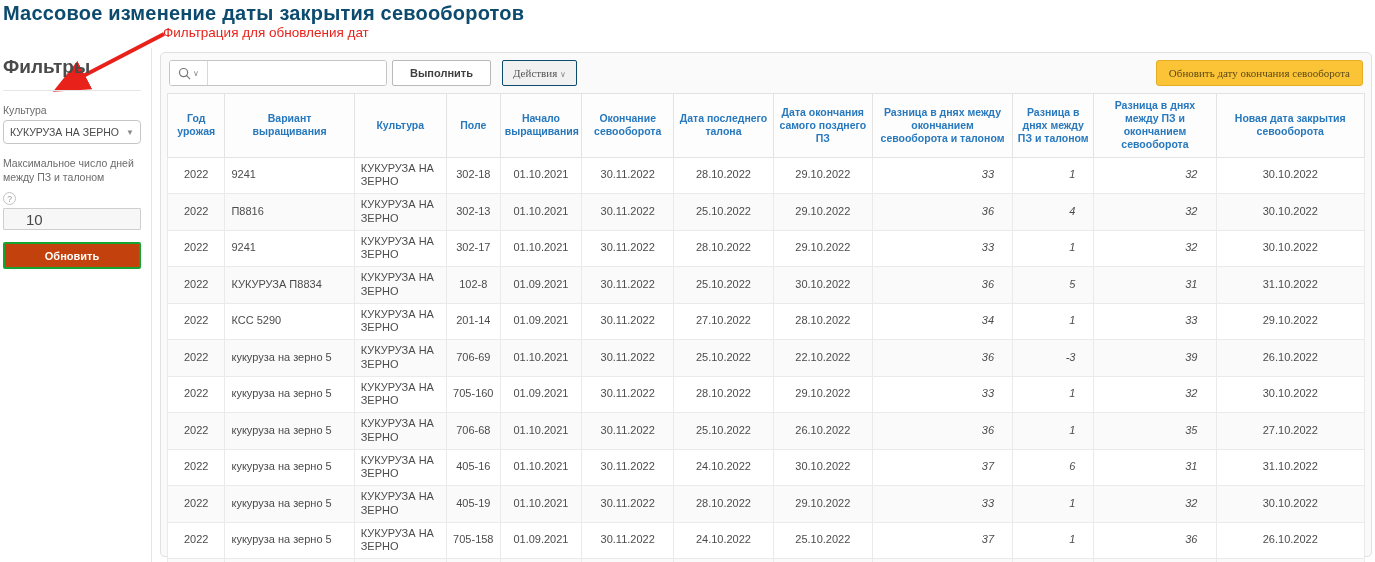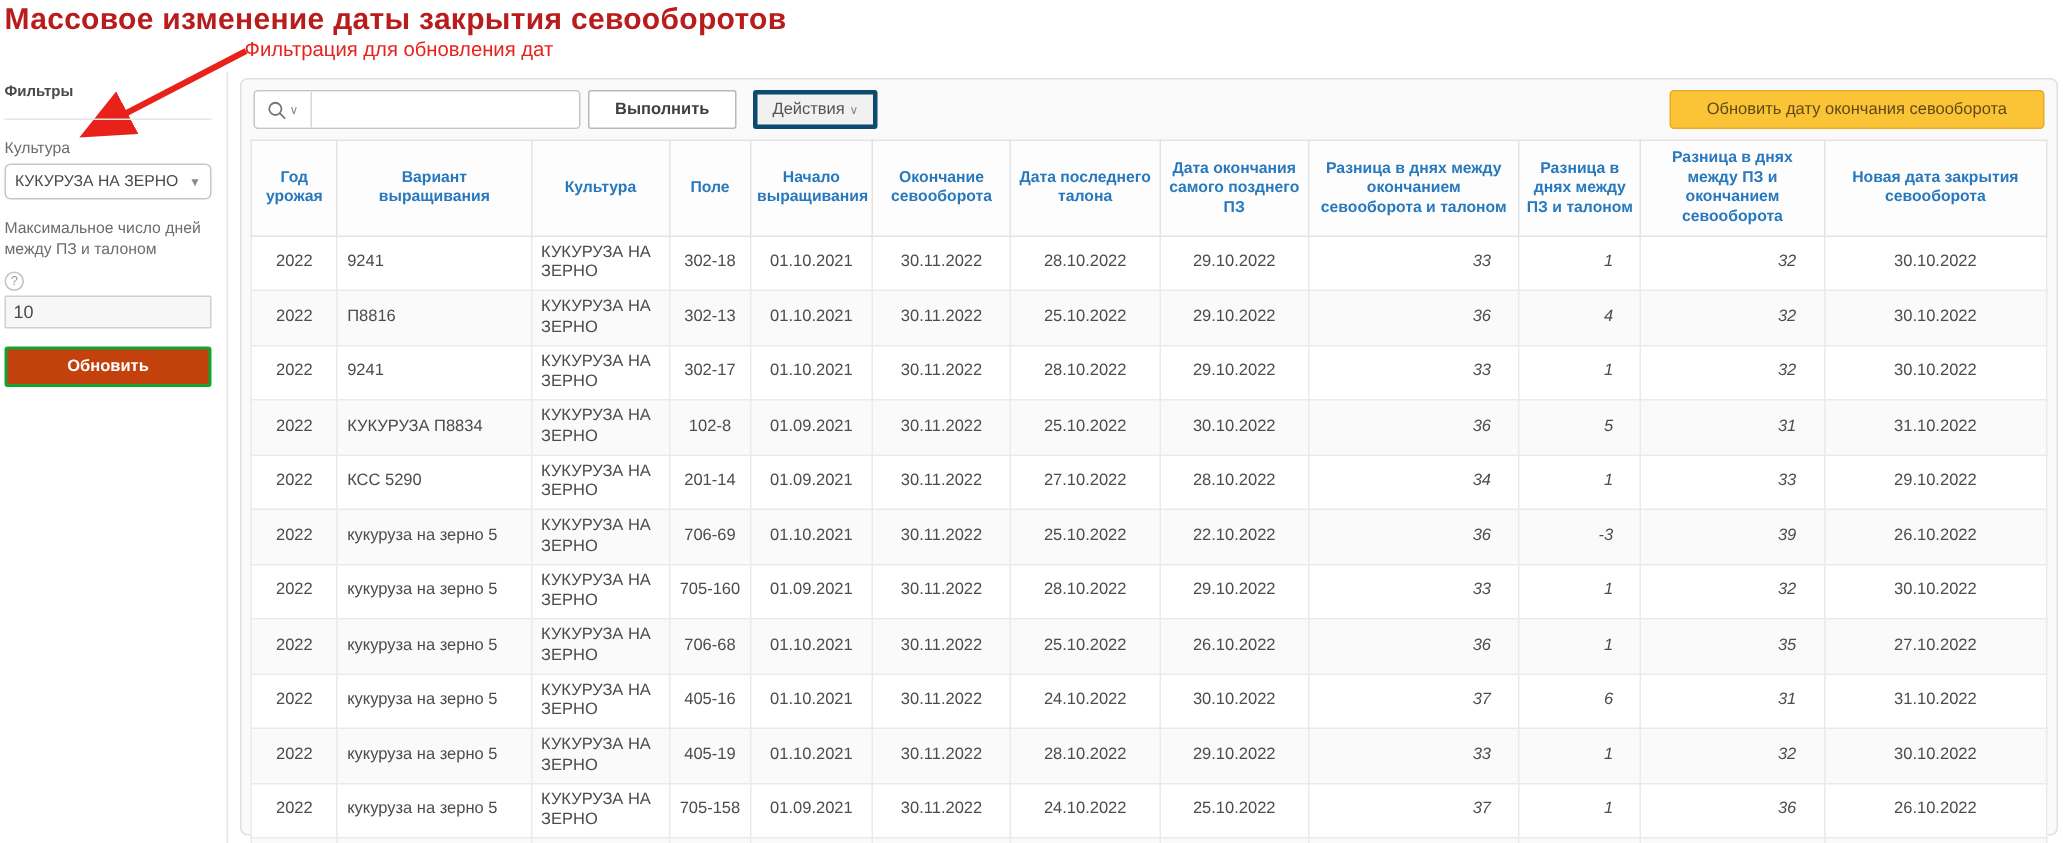--- a/index.html
+++ b/index.html
@@ -1,58 +1,58 @@
 <!DOCTYPE html>
 <html><head>
 <meta charset="utf-8">
 <style>
   * { margin:0; padding:0; box-sizing:border-box; }
   html,body { width:1375px; height:562px; background:#fff;
     font-family:"Liberation Sans","DejaVu Sans",sans-serif; overflow:hidden; position:relative; }
 
-  .page-title { position:absolute; top:2px; left:3px; font-size:20px; font-weight:700; color:#b91c1c; letter-spacing:.2px; }
+  .page-title { position:absolute; top:2px; left:3px; font-size:20px; font-weight:700; color:#0c4a6e; letter-spacing:.2px; }
 
   .annotation-text { position:absolute; left:163px; top:25px; font-size:13.5px; color:#e8221b; }
   .annotation-arrow { position:absolute; left:38px; top:26px; width:132px; height:74px; pointer-events:none; }
 
   
   .sidebar { position:absolute; left:0; top:48px; width:152px; height:514px;
     border-right:1px solid #e6e6e6; padding:8px 10px 0 3px; }
-  .sidebar-title { font-size:10px; font-weight:700; color:#4a4a4a; padding-bottom:12px;
+  .sidebar-title { font-size:19px; font-weight:700; color:#4a4a4a; padding-bottom:12px;
     border-bottom:1px solid #e6e6e6; margin-bottom:12px; }
   .field-label { font-size:10.5px; color:#6c6c6c; margin-bottom:3px; line-height:1.35; }
   .select-box { display:flex; align-items:center; justify-content:space-between; height:24px;
     border:1px solid #c6c6c6; border-radius:4px; background:#fff; padding:0 6px; cursor:pointer; }
   .select-value { font-size:10.5px; color:#4a4a4a; white-space:nowrap; overflow:hidden; }
   .chevron { font-size:8px; color:#8a8a8a; }
   .help-icon { display:inline-flex; align-items:center; justify-content:center; width:13px; height:13px;
     border:1px solid #c2c2c2; border-radius:50%; color:#9a9a9a; font-size:8.5px; margin:4px 0 3px; cursor:pointer; }
   .text-input { width:100%; height:22px; border:1px solid #cfcfcf; background:#f7f7f7;
-    font-size:12px; color:#4a4a4a; padding:0 5px; border-radius:1px; font-family:inherit; }
+    font-size:15px; color:#4a4a4a; padding:0 22px; border-radius:1px; font-family:inherit; }
   .field-group { margin-bottom:12px; }
   .green-button { display:block; width:100%; height:27px; margin-top:6px; background:#c2410c;
     border:2px solid #14a432; border-radius:2px; color:#fff; font-size:11px; font-weight:700;
     cursor:pointer; font-family:inherit; }
 
   
   .card { position:absolute; left:160px; top:52px; width:1212px; height:505px;
     background:#fafafa; border:1px solid #e0e0e0; border-radius:5px; }
   .toolbar { height:40px; display:flex; align-items:center; padding:0 8px; position:relative; }
   .search-group { display:flex; align-items:stretch; height:26px; border:1px solid #c5c5c5;
     border-radius:3px; background:#fff; overflow:hidden; }
   .search-icon-btn { width:38px; display:flex; align-items:center; justify-content:center; gap:2px;
     border-right:1px solid #d8d8d8; background:#fff; cursor:pointer; color:#777; }
   .search-input { width:178px; border:none; outline:none; font-size:11px; padding:0 6px; color:#444; font-family:inherit; }
   .go-button { height:26px; margin-left:5px; padding:0 17px; background:#fff; border:1px solid #b9b9b9;
     border-radius:2px; font-size:11px; font-weight:700; color:#3f3f3f; cursor:pointer; font-family:inherit; }
-  .actions-button { height:26px; margin-left:11px; padding:0 10px; background:#f1f1f1; border:3px solid #0c4a6e;
-    border-radius:2px; font-size:11px; color:#555; cursor:pointer; font-family:Liberation Sans, sans-serif; }
-  .update-date-button { position:absolute; right:8px; top:7px; height:26px; padding:0 24px;
+  .actions-button { height:26px; margin-left:11px; padding:0 10px; background:#f1f1f1; border:1px solid #0c4a6e;
+    border-radius:2px; font-size:11px; color:#555; cursor:pointer; font-family:Liberation Serif, serif; }
+  .update-date-button { position:absolute; right:8px; top:7px; height:26px; padding:0 12px;
     background:#fbc437; border:1px solid #e5ad25; border-radius:3px; font-size:11px; color:#5d4a14;
-    cursor:pointer; font-family:Liberation Sans, sans-serif; }
+    cursor:pointer; font-family:Liberation Serif, serif; }
 
   .table-wrap { margin:0 6px; }
   table { width:100%; border-collapse:collapse; table-layout:fixed; background:#fff; }
   th { color:#2778bd; font-size:10.5px; font-weight:700; text-align:center; vertical-align:middle;
     background:#fdfdfd; border:1px solid #e3e3e3; padding:5px 4px; line-height:1.25; cursor:pointer; }
   td { font-size:11px; color:#4c4c4c; border:1px solid #eaeaea; padding:4px 6px; line-height:1.25;
     vertical-align:middle; height:34px; background:#fff; word-wrap:break-word; }
   tr:nth-child(even) td { background:#fafafa; }
   td.al-l { text-align:left; }
   td.al-c { text-align:center; }

